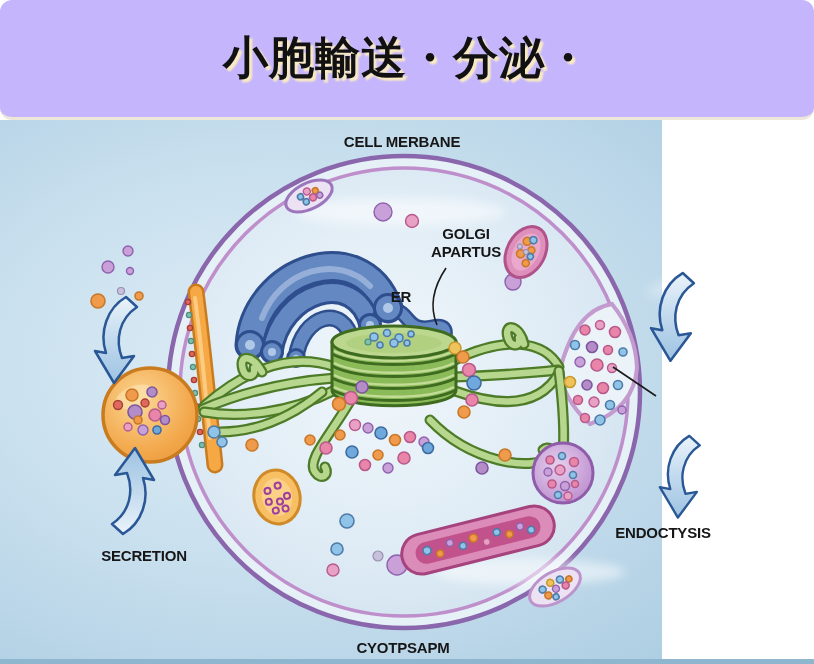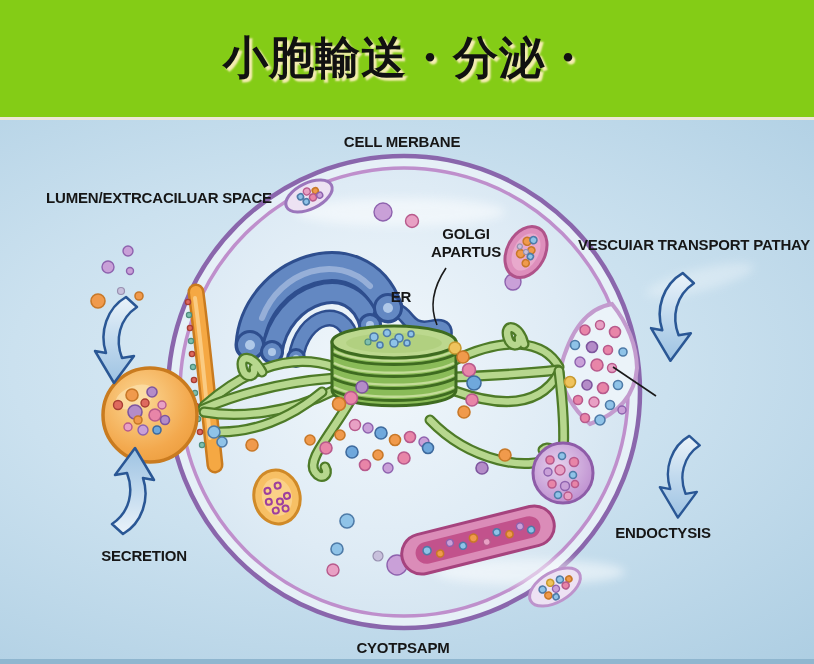--- a/index.html
+++ b/index.html
@@ -1,21 +1,21 @@
 <!DOCTYPE html>
 <html><head>
 <meta charset="utf-8">
 <style>
   html,body{margin:0;padding:0;}
   body{width:814px;height:664px;overflow:hidden;font-family:"Liberation Sans",sans-serif;}
-  .banner{width:814px;height:117px;background:#84cc16;border-bottom:3px solid #EDE7DA;
-    display:flex;flex-direction:column;align-items:center;justify-content:center;}
+  .banner{width:814px;height:117px;background:#c4b5fd;border-bottom:3px solid #EDE7DA;
+    display:flex;flex-direction:column;align-items:center;justify-content:center;border-radius:12px;}
   .title-line{font-family:"DejaVu Sans",sans-serif;font-size:45px;font-weight:900;color:#111;
     line-height:1.22;letter-spacing:1px;text-shadow:3px 3px 2px rgba(253,238,190,.95);}
-  .art{position:relative;width:814px;height:544px;
+  .art{position:relative;width:662px;height:544px;
     background:radial-gradient(90% 75% at 42% 45%, #DFEDF6 0%, #CBE1EF 45%, #ACCDE2 100%);}
   .art::after{content:"";position:absolute;left:0;bottom:0;width:814px;height:5px;background:#8FB6CF;}
   svg{position:absolute;left:0;top:0;}
   .lbl{position:absolute;font-size:15px;font-weight:700;color:#161616;letter-spacing:-0.2px;
     white-space:nowrap;transform:translateX(-50%);line-height:17.5px;text-align:center;}
   .lbl.left-align{transform:none;text-align:left;line-height:19px;}
   .lh19{line-height:19px;}
   
   .c-or{fill:#F09A4C;stroke:#C87828;stroke-width:1.6}
   .c-yl{fill:#EFC35C;stroke:#C89A30;stroke-width:1.6}
@@ -343,23 +343,21 @@
   <use href="#arw" transform="translate(92,174)"></use>
   <use href="#arw" transform="translate(157,417) scale(-1,-1)"></use>
   <use href="#arw" transform="translate(648,150) scale(1.02)"></use>
   <use href="#arw" transform="translate(657,313) scale(0.95)"></use>
 
   <path d="M446,148 C434,166 429,186 437,205" fill="none" stroke="#1A1A1A" stroke-width="1.6"></path>
   <path d="M613,247 L656,276" fill="none" stroke="#1A1A1A" stroke-width="1.6"></path>
 </svg>
 
   <div class="lbl" style="left:402px;top:13px;">CELL MERBANE</div>
-  <div class="lbl" style="left:159px;top:69px;">LUMEN/EXTRCACILUAR SPACE</div>
   <div class="lbl" style="left:466px;top:105px;">
     <div>GOLGI</div>
     <div>APARTUS</div>
   </div>
   <div class="lbl" style="left:401px;top:168px;">ER</div>
-  <div class="lbl" style="left:694px;top:116px;">VESCUIAR TRANSPORT PATHAY</div>
   <div class="lbl" style="left:144px;top:427px;">SECRETION</div>
   <div class="lbl" style="left:663px;top:404px;">ENDOCTYSIS</div>
   <div class="lbl" style="left:403px;top:519px;text-align:center;">CYOTPSAPM</div>
 </div>
 
 </body></html>

